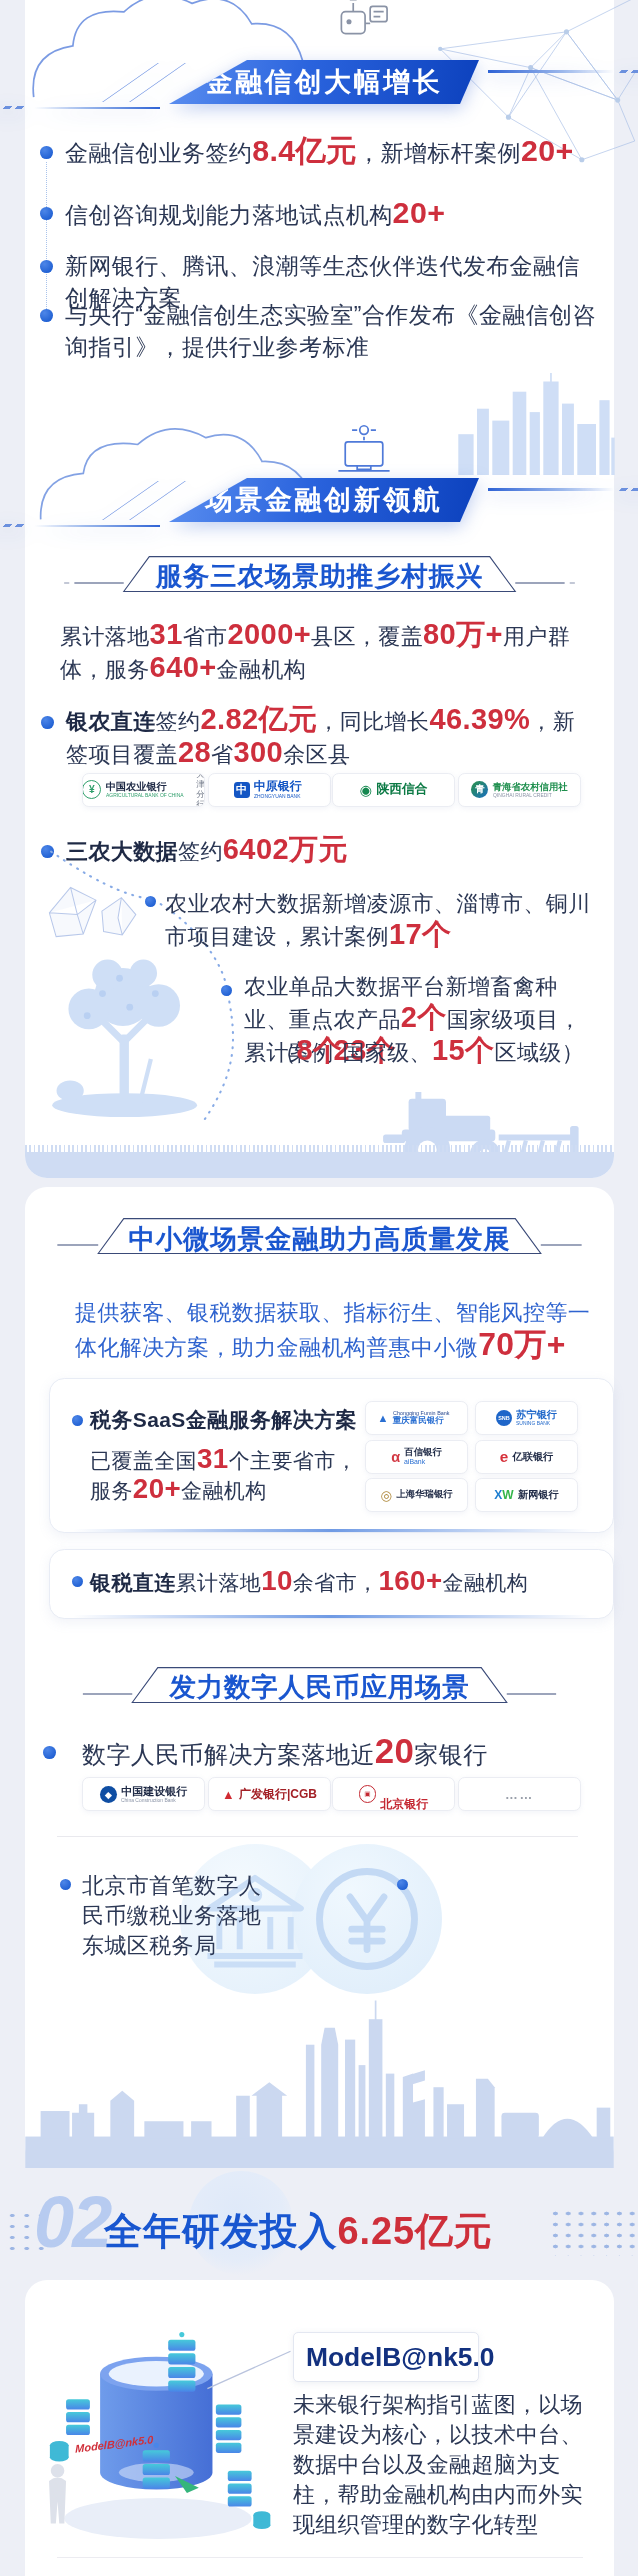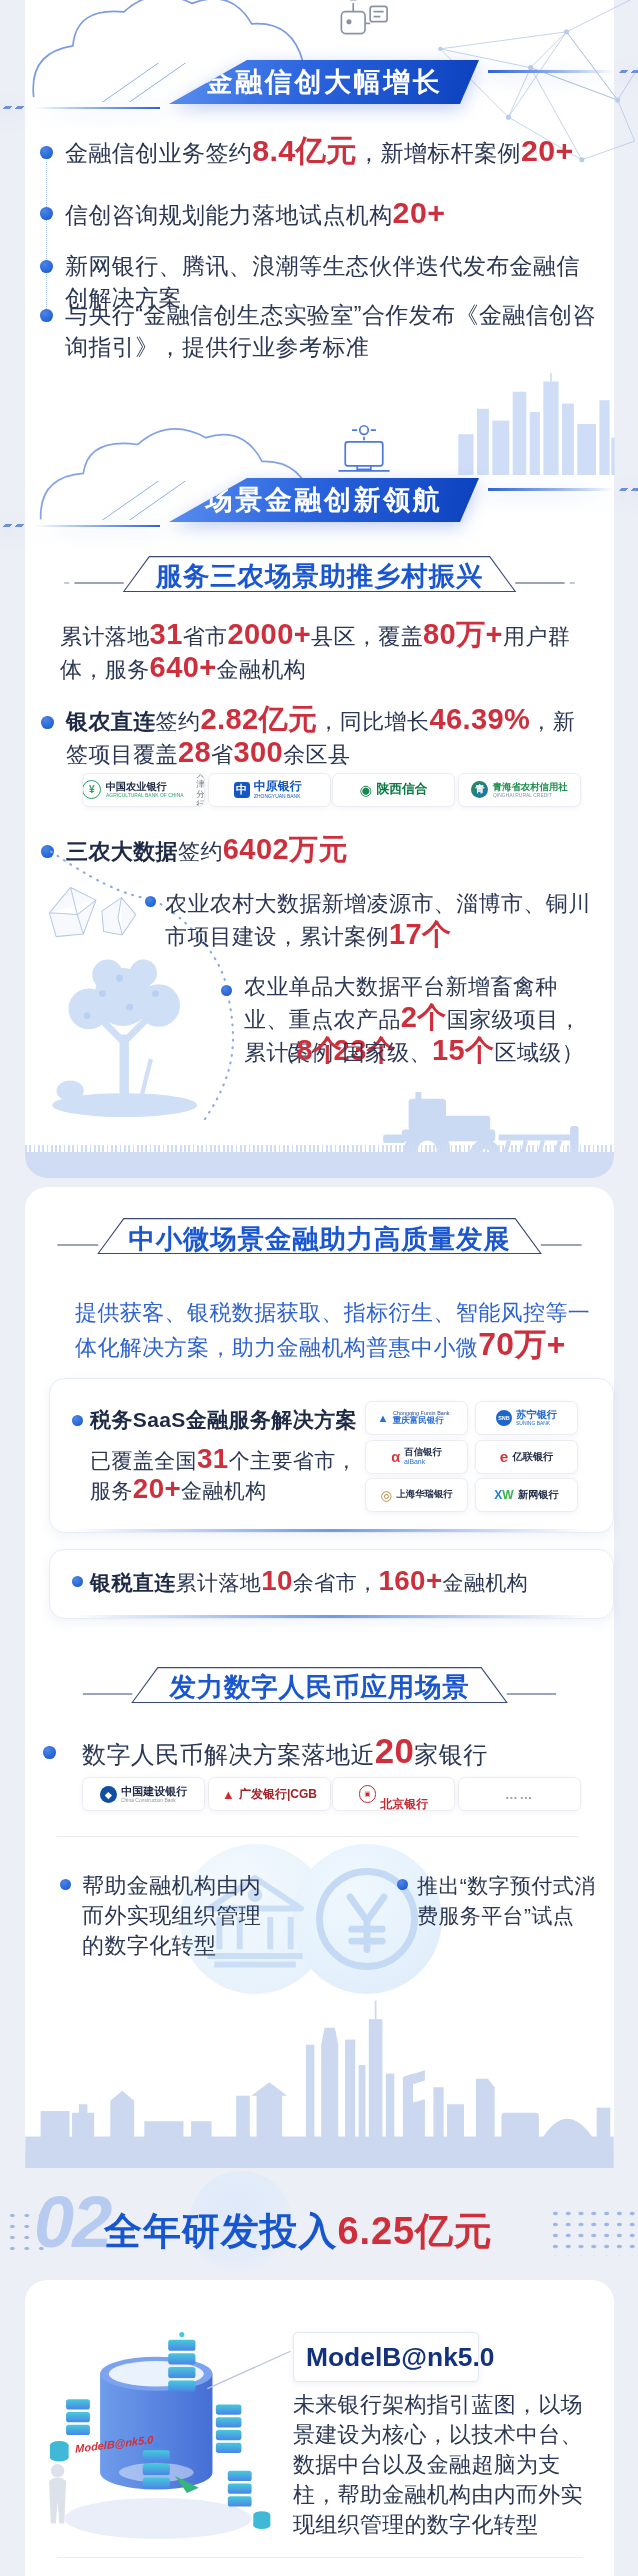--- a/index.html
+++ b/index.html
@@ -361,23 +361,22 @@
     </g>
   </svg>
   <svg class="abs" style="left:311px;top:1861px;" width="112" height="116" viewBox="0 0 132 136">
     <g fill="none" stroke="#c3d9f4" stroke-width="8" stroke-linecap="round">
       <circle cx="66" cy="68" r="56"></circle>
       <path d="M46,42 L66,70 M86,42 L66,70 M66,70 V104 M48,80 H84 M48,94 H84"></path>
     </g>
   </svg>
 
   <span class="dot sm" style="left:60px;top:1879px;"></span>
-  <div class="txt" style="left:82px;top:1871px;width:181px;font-size:22px;line-height:30px;">帮助金融机构由内而外实现组织管理的数字化转型</div>
+  <div class="txt" style="left:82px;top:1871px;width:181px;font-size:22px;line-height:30px;">北京市首笔数字人民币缴税业务落地东城区税务局</div>
   <span class="dot sm" style="left:397px;top:1879px;"></span>
-  <div class="txt" style="left:417px;top:1871px;width:183px;font-size:21px;line-height:30px;">推出“数字预付式消费服务平台”试点</div>
 
   <svg class="abs" style="left:25px;top:1992px;" width="589" height="176" viewBox="0 0 692 207">
     <g fill="#cbd8f0">
       <rect x="0" y="170" width="692" height="37"></rect>
       <rect x="18" y="140" width="34" height="32"></rect>
       <path d="M55,172 v-30 h8 v-10 h10 v10 h8 v30 Z"></path>
       <path d="M100,172 v-44 l14,-12 l14,12 v44 Z"></path>
       <rect x="140" y="152" width="46" height="20"></rect>
       <path d="M195,172 v-20 h24 v20 Z"></path>
       <rect x="248" y="122" width="16" height="50"></rect>

